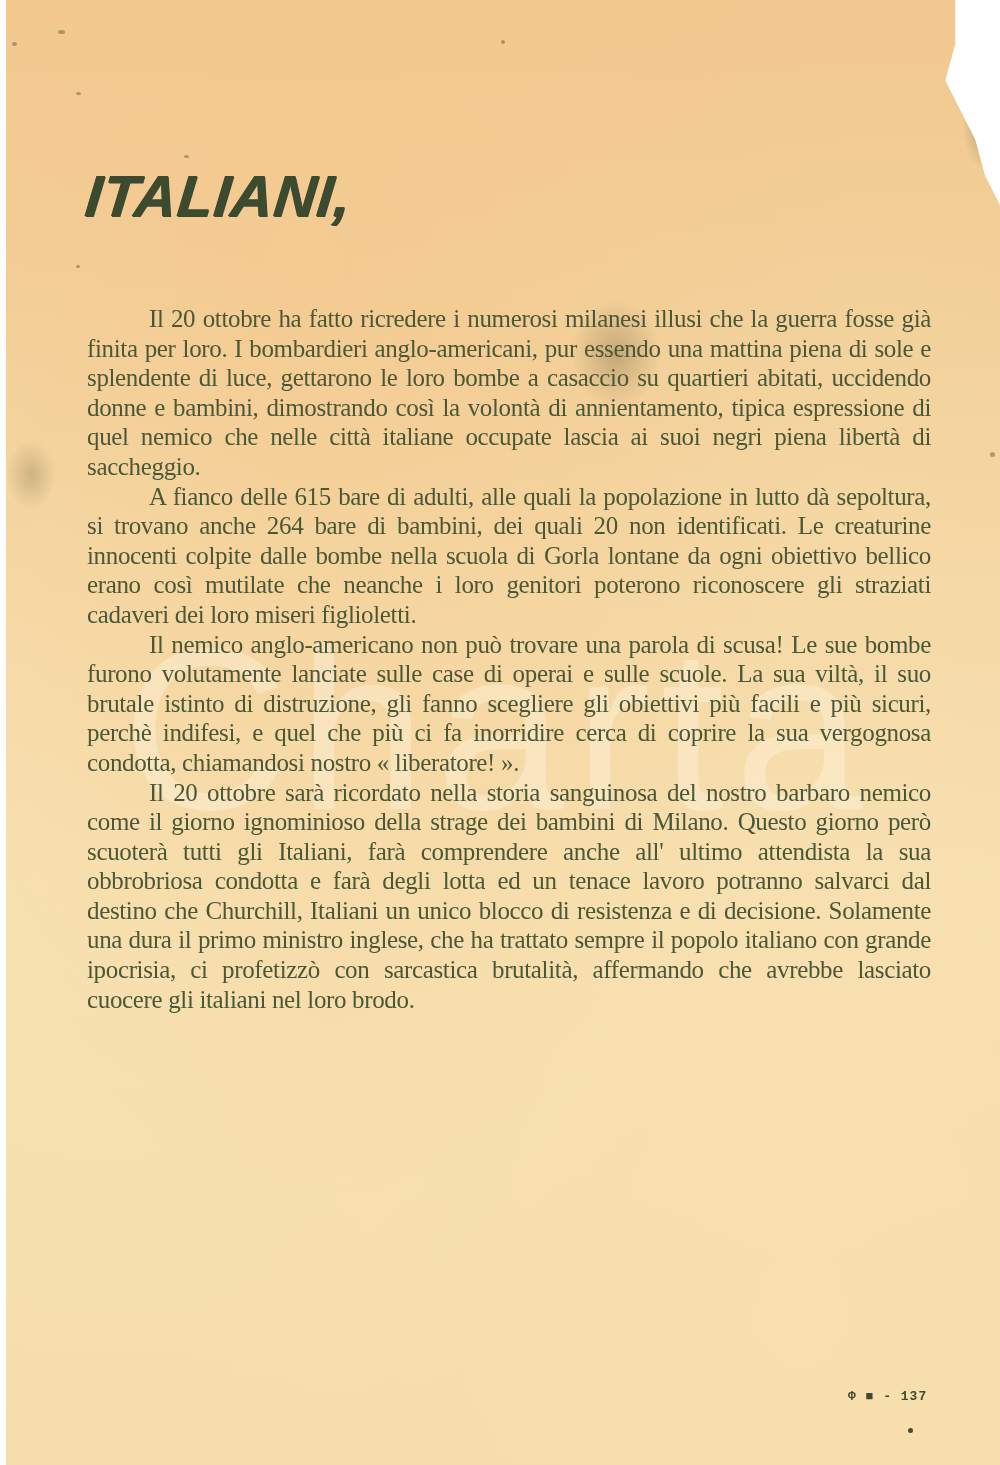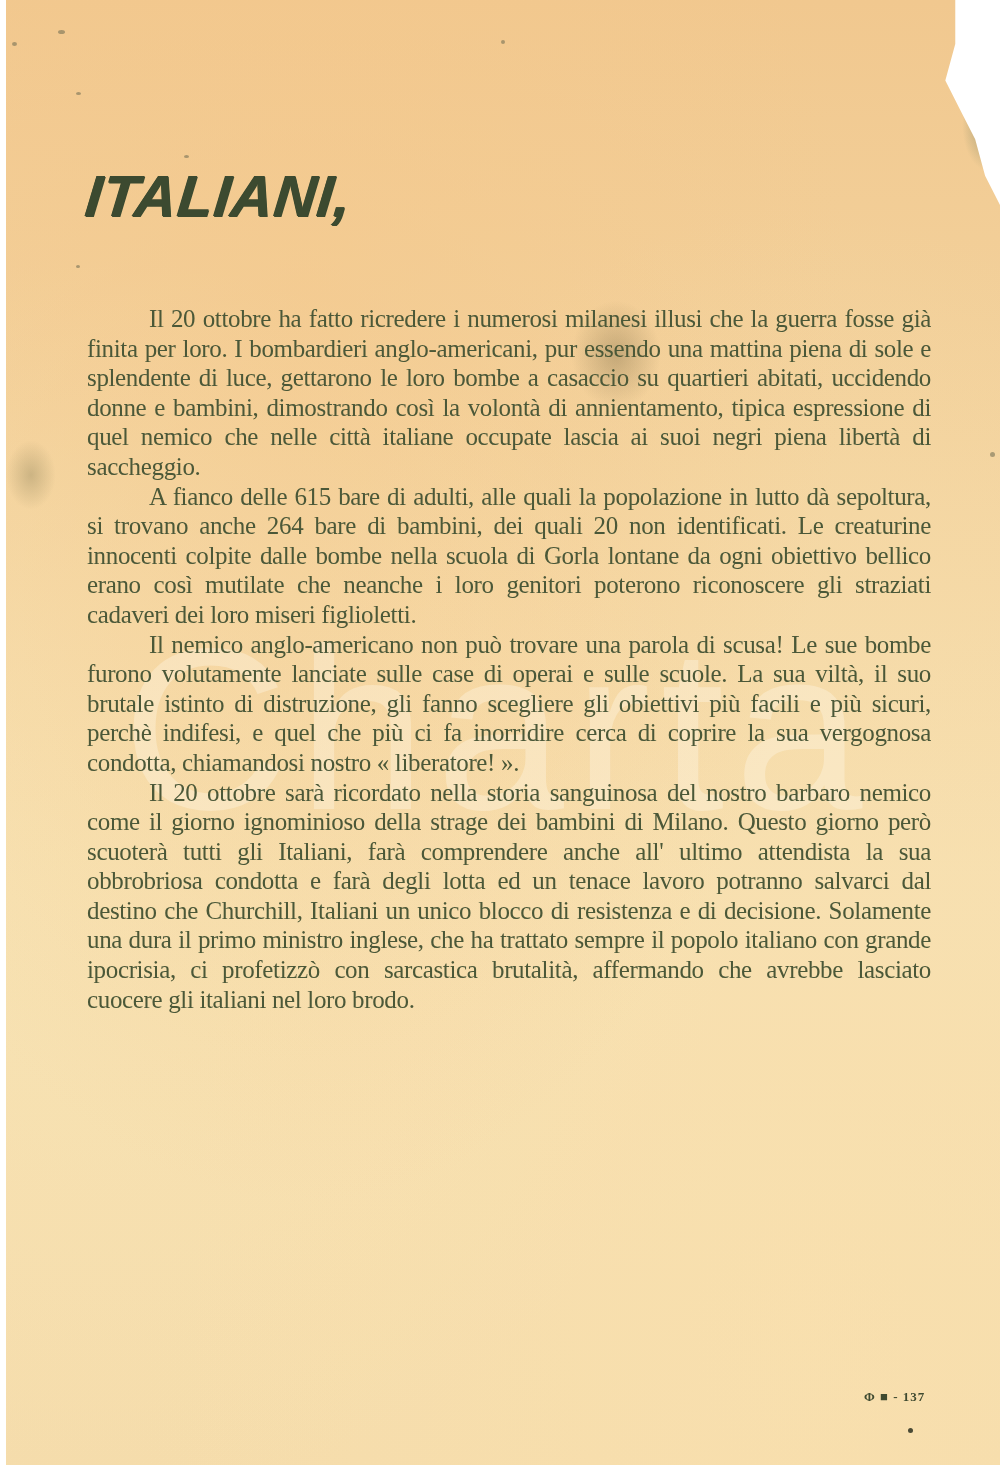--- a/index.html
+++ b/index.html
@@ -83,26 +83,25 @@
     }
     .body-text p {
       margin: 0;
       text-indent: 62px;
       text-align-last: left;
     }
     .footer-mark {
       position: absolute;
       left: 842px;
       top: 1389px;
-      font-family: Liberation Serif, serif;
+      font-family: Liberation Mono, monospace;
       font-weight: bold;
       font-size: 13px;
       color: #3f4a30;
       letter-spacing: 1px;
-      margin-left: 16px;
     }
     .footer-dot {
       position: absolute;
       left: 902px;
       top: 1428px;
       width: 5px; height: 5px;
       border-radius: 50%;
       background: #4a4a35;
     }
     .speck {

